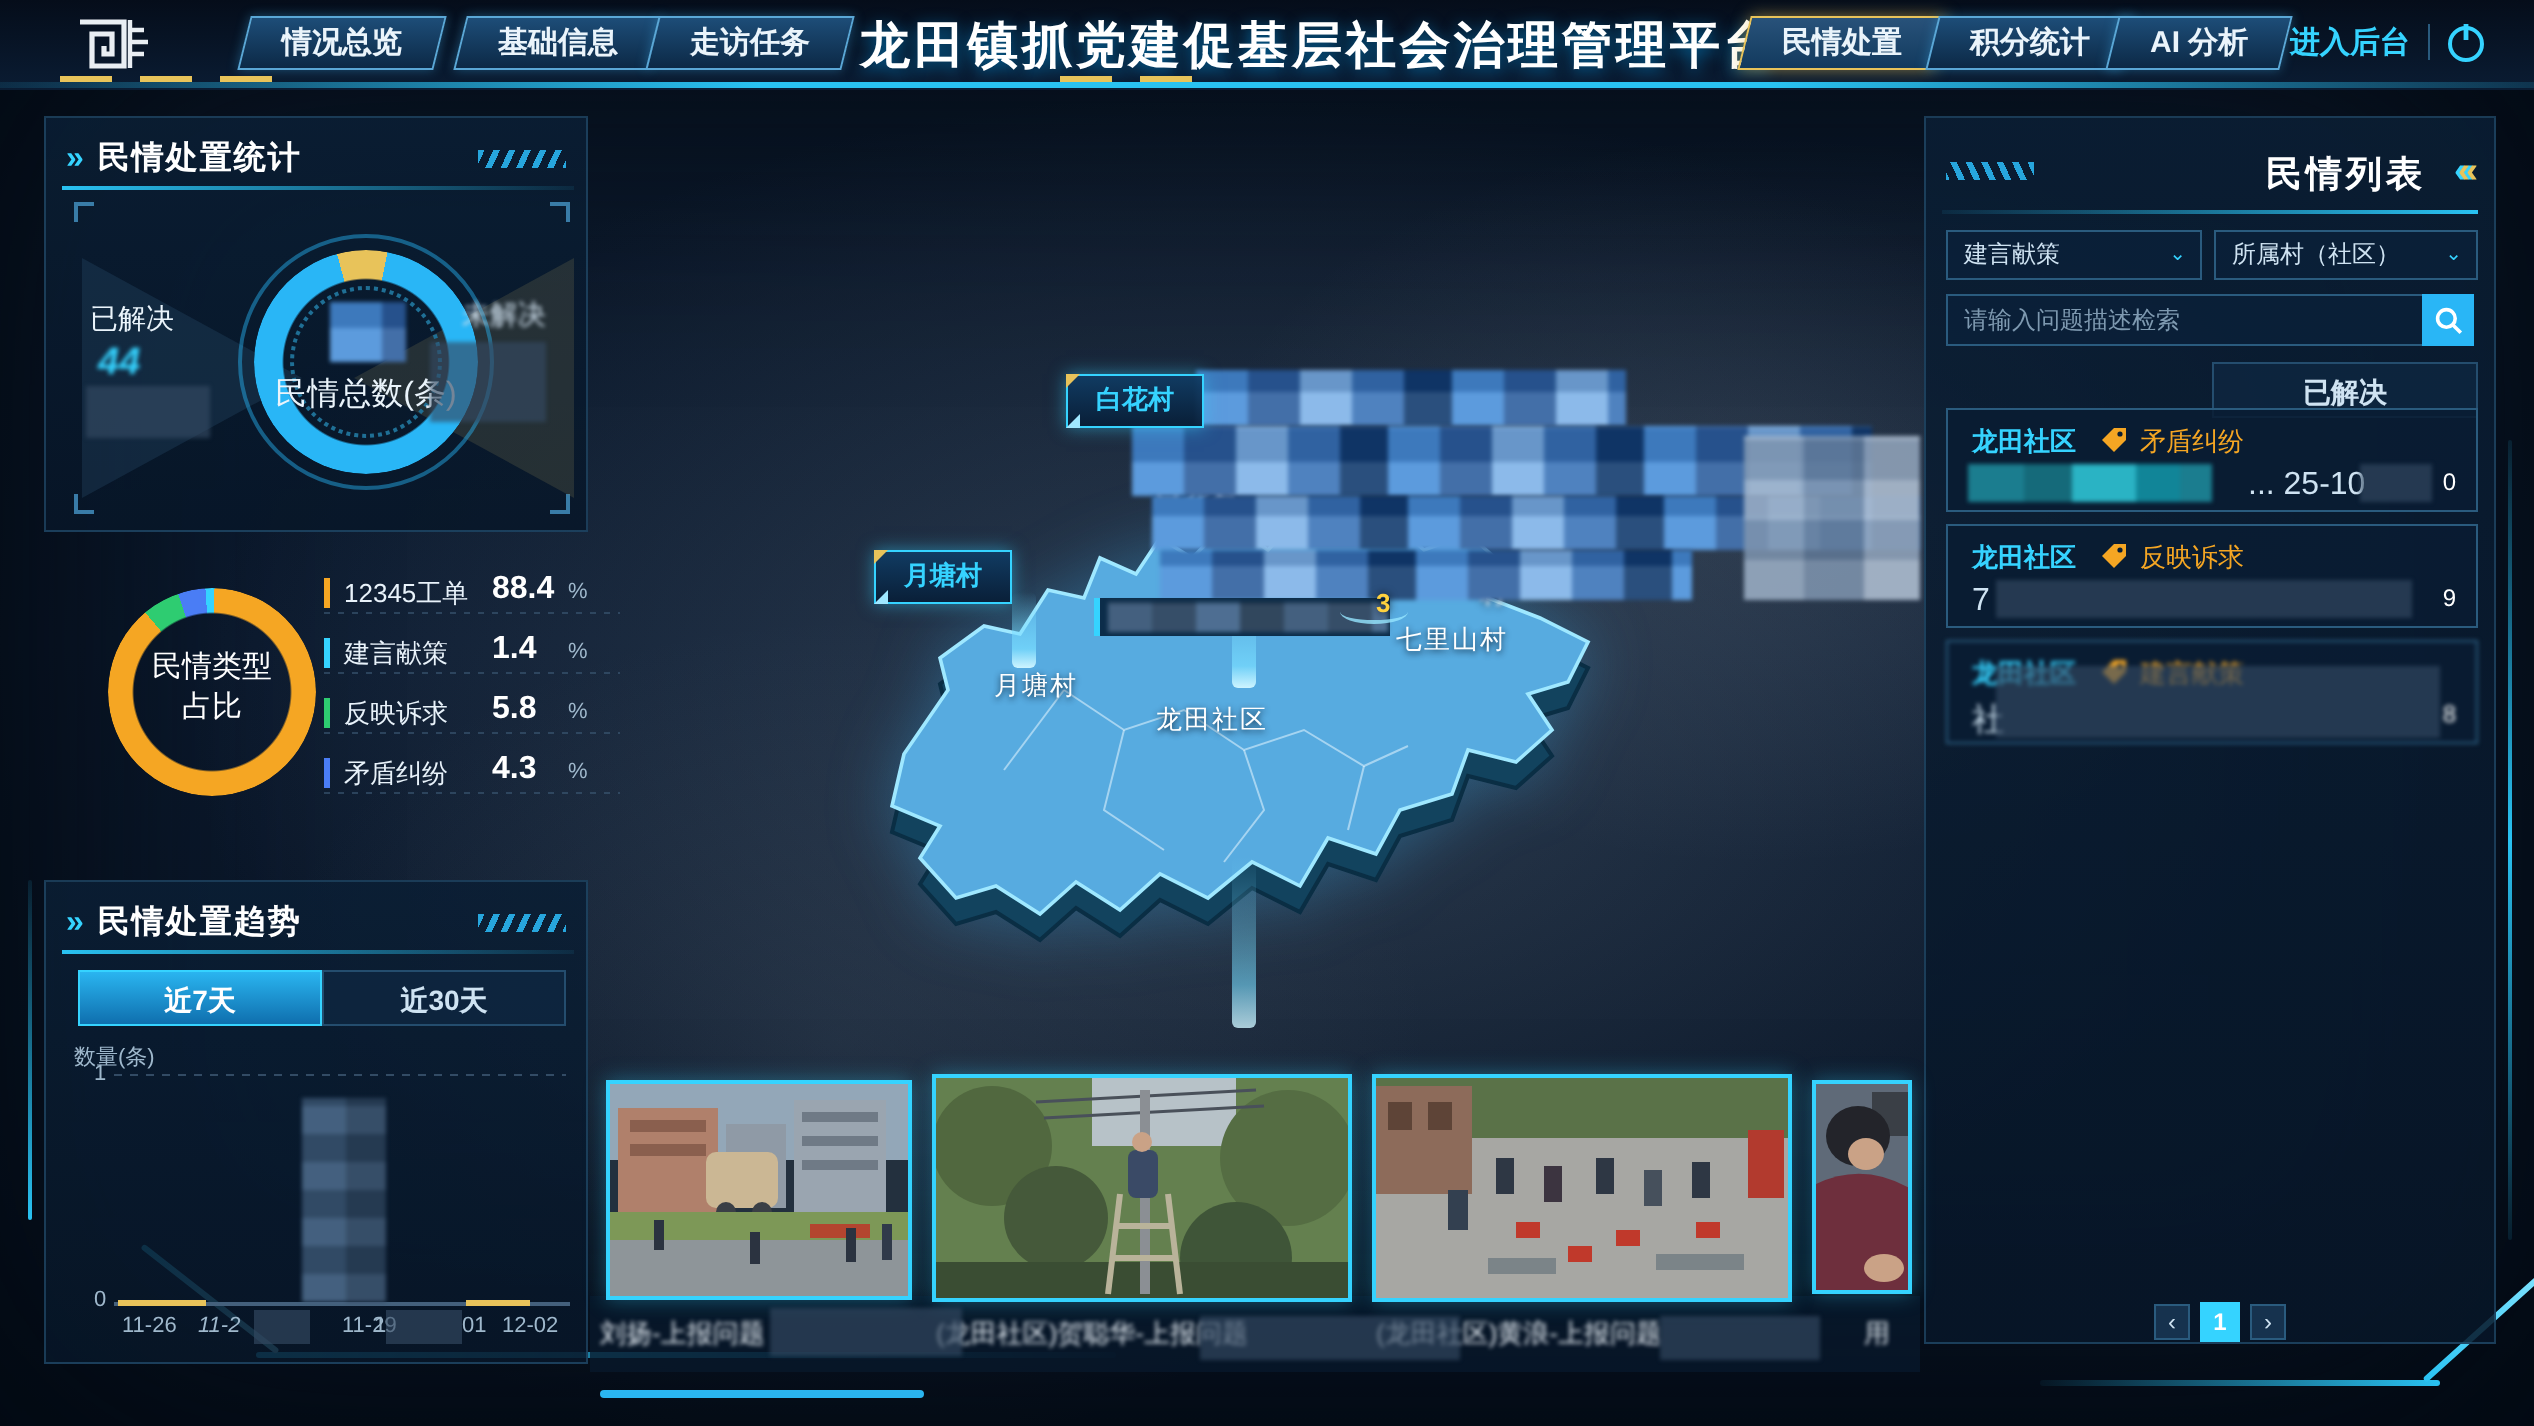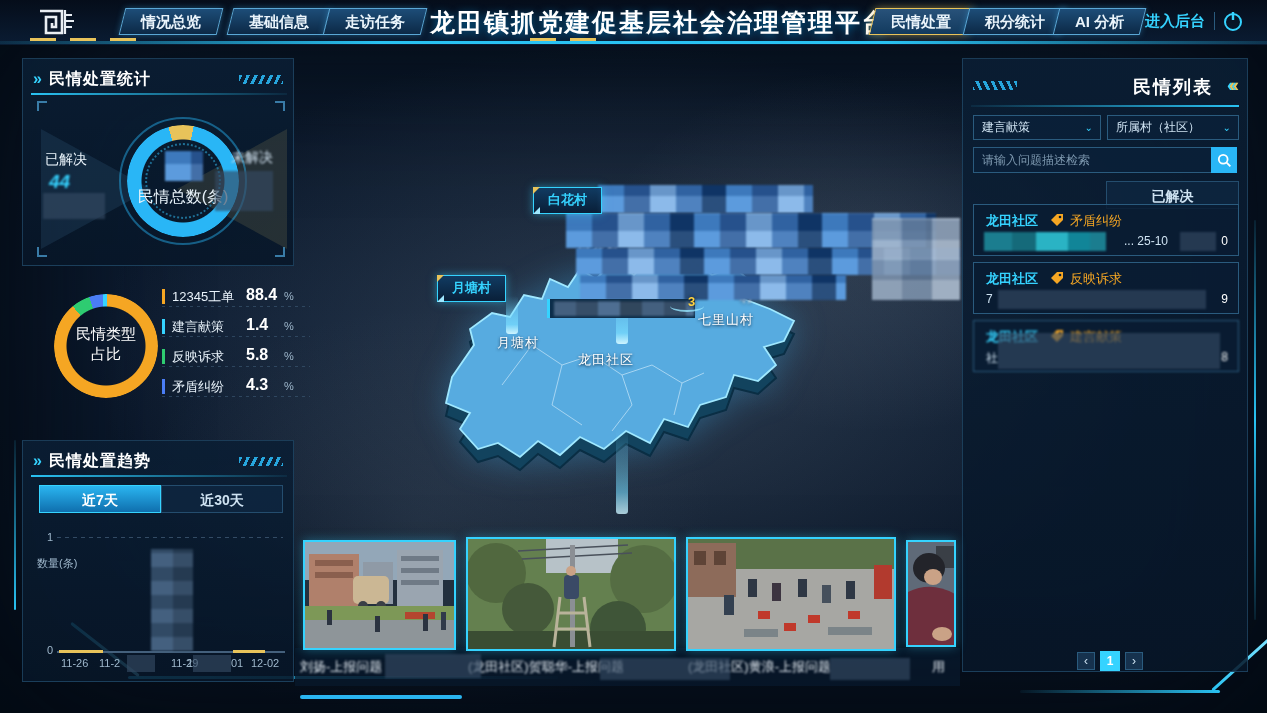--- a/index.html
+++ b/index.html
@@ -115,21 +115,21 @@
   .search-in { position:absolute; height:26px; background:rgba(10,32,56,.9); border:1px solid #2a5b7e;
     color:#cfe3f2; font-size:12px; padding:0 8px; font-family:"Liberation Sans",sans-serif; }
   .search-in::placeholder { color:#7e99b0; }
   .search-btn { position:absolute; width:26px; height:26px; background:#29b6f6; border:none; cursor:pointer;
     display:flex; align-items:center; justify-content:center; }
   .litem { position:absolute; left:10px; width:266px; height:52px; background:rgba(9,28,50,.85);
     border:1px solid #2a5b7e; cursor:pointer; }
   .litem .vlg { position:absolute; left:12px; top:7px; font-size:13px; font-weight:bold; color:#35d3ff; }
   .litem .cat { position:absolute; left:96px; top:7px; font-size:13px; color:#f5a623; }
   .litem .tagic { position:absolute; left:76px; top:8px; }
-  .litem .meta { position:absolute; top:29px; font-size:12px; color:#cfe3f2; }
+  .litem .meta { position:absolute; top:29px; font-size:16px; color:#cfe3f2; }
   .litem .cnt { position:absolute; right:10px; top:29px; font-size:12px; color:#fff; }
   .pagebtn { position:absolute; width:18px; height:18px; background:#16324e; border:1px solid #2a5b7e;
     color:#cfe3f2; font-size:12px; text-align:center; line-height:16px; cursor:pointer; }
   .pagecur { position:absolute; width:20px; height:20px; background:#35d3ff; color:#fff; font-weight:bold;
     font-size:12px; text-align:center; line-height:20px; cursor:pointer; }
 
   
   .capbar { position:absolute; left:295px; top:648px; width:665px; height:38px;
     background:rgba(8,24,44,.78); z-index:21; }
   .card { position:absolute; z-index:22; border:2px solid #35d3ff; overflow:hidden; cursor:pointer;
@@ -261,33 +261,33 @@
   </div>
 
   <div class="panel" style="left:22px; top:440px; width:272px; height:242px;">
     <div class="ptitle"><span class="chev">»</span><span>民情处置趋势</span></div>
     <div class="punder" style="top:34px; width:256px;"></div>
     <div class="slashes" style="right:10px; top:16px;"></div>
 
     <div class="tab2 on" style="left:16px; top:44px; width:122px;">近7天</div>
     <div class="tab2" style="left:138px; top:44px; width:122px;">近30天</div>
 
-    <div class="axis-txt" style="left:14px; top:80px;margin-top:35px;">数量(条)</div>
+    <div class="axis-txt" style="left:14px; top:80px;">数量(条)</div>
     <div class="axis-txt" style="left:24px; top:90px;">1</div>
     <div class="gridline" style="left:34px; top:96px; width:226px;"></div>
     <div class="axis-txt" style="left:24px; top:203px;">0</div>
 
     <div class="mz mz-dark blur1" style="left:128px; top:108px; width:42px; height:102px;"></div>
 
     <div class="baseline" style="left:34px; top:210px; width:228px;"></div>
     <div class="base-y" style="left:36px; top:209px; width:44px;"></div>
     <div class="base-y" style="left:210px; top:209px; width:32px;"></div>
 
     <div class="axis-txt" style="left:38px; top:216px;">11-26</div>
-    <div class="axis-txt" style="left:76px; top:216px;">11-2</div>
+    <div class="axis-txt" style="left:76px; top:216px;font-style:italic;">11-2</div>
     <div class="mz mz-dim" style="left:104px; top:214px; width:28px; height:17px;"></div>
     <div class="axis-txt" style="left:148px; top:216px;">11-29</div>
     <div class="axis-txt" style="left:164px; top:216px;">1</div>
     <div class="mz mz-dim" style="left:170px; top:214px; width:38px; height:17px;"></div>
     <div class="axis-txt" style="left:208px; top:216px;">01</div>
     <div class="axis-txt" style="left:228px; top:216px;">12-02</div>
   </div>
 
   <svg style="position:absolute; left:382px; top:205px; z-index:15; filter:drop-shadow(0 0 16px rgba(60,170,230,.35));" width="460" height="290" viewBox="0 0 460 290">
     <path d="M70 172 L92 140 L88 124 L110 108 L128 112 L142 90 L160 94 L168 74 L186 82 L198 64 L214 74 L232 56 L252 70 L268 52 L292 64 L312 54 L330 70 L352 62 L368 76 L362 94 L388 104 L412 116 L402 136 L382 142 L394 160 L376 176 L352 170 L344 192 L318 200 L306 222 L282 214 L268 238 L244 226 L222 244 L198 232 L178 250 L156 236 L138 252 L116 238 L96 244 L78 224 L88 208 L64 198 Z" transform="translate(0,13)" fill="#12435e" stroke="#0a2e44" stroke-width="2"></path>

